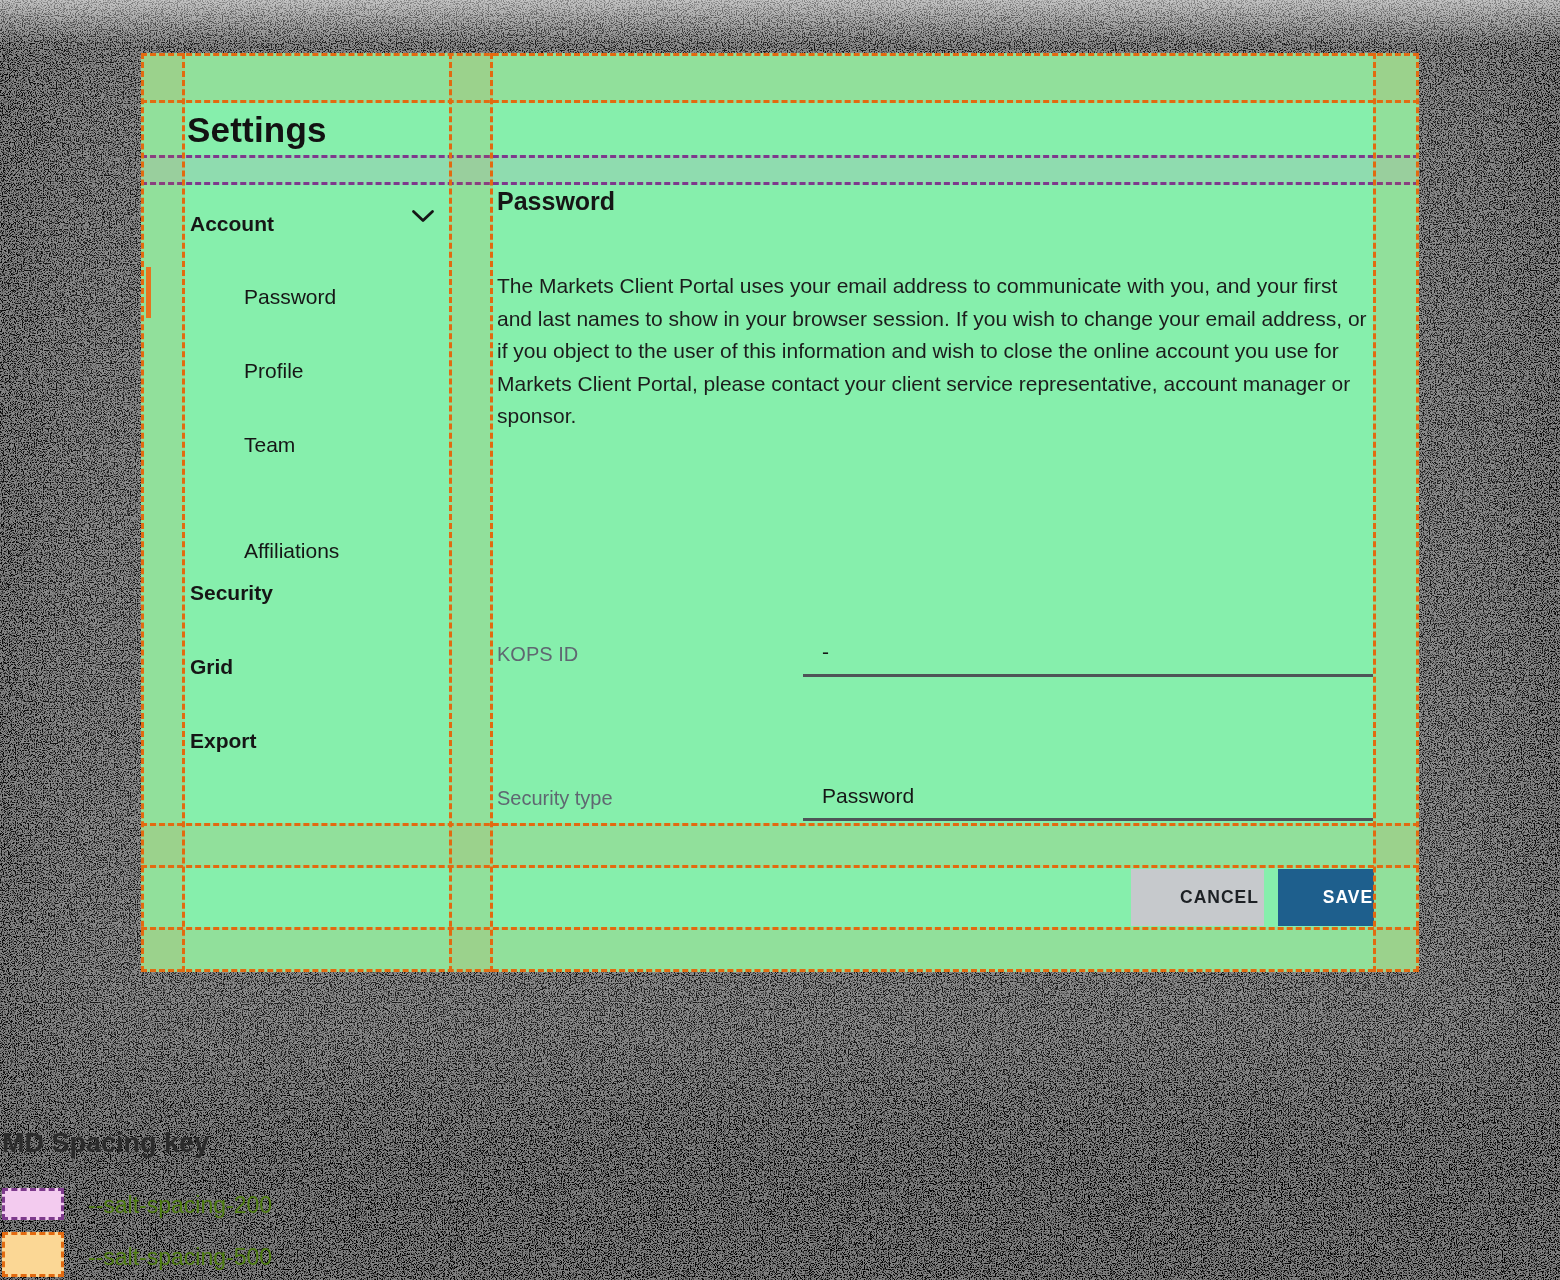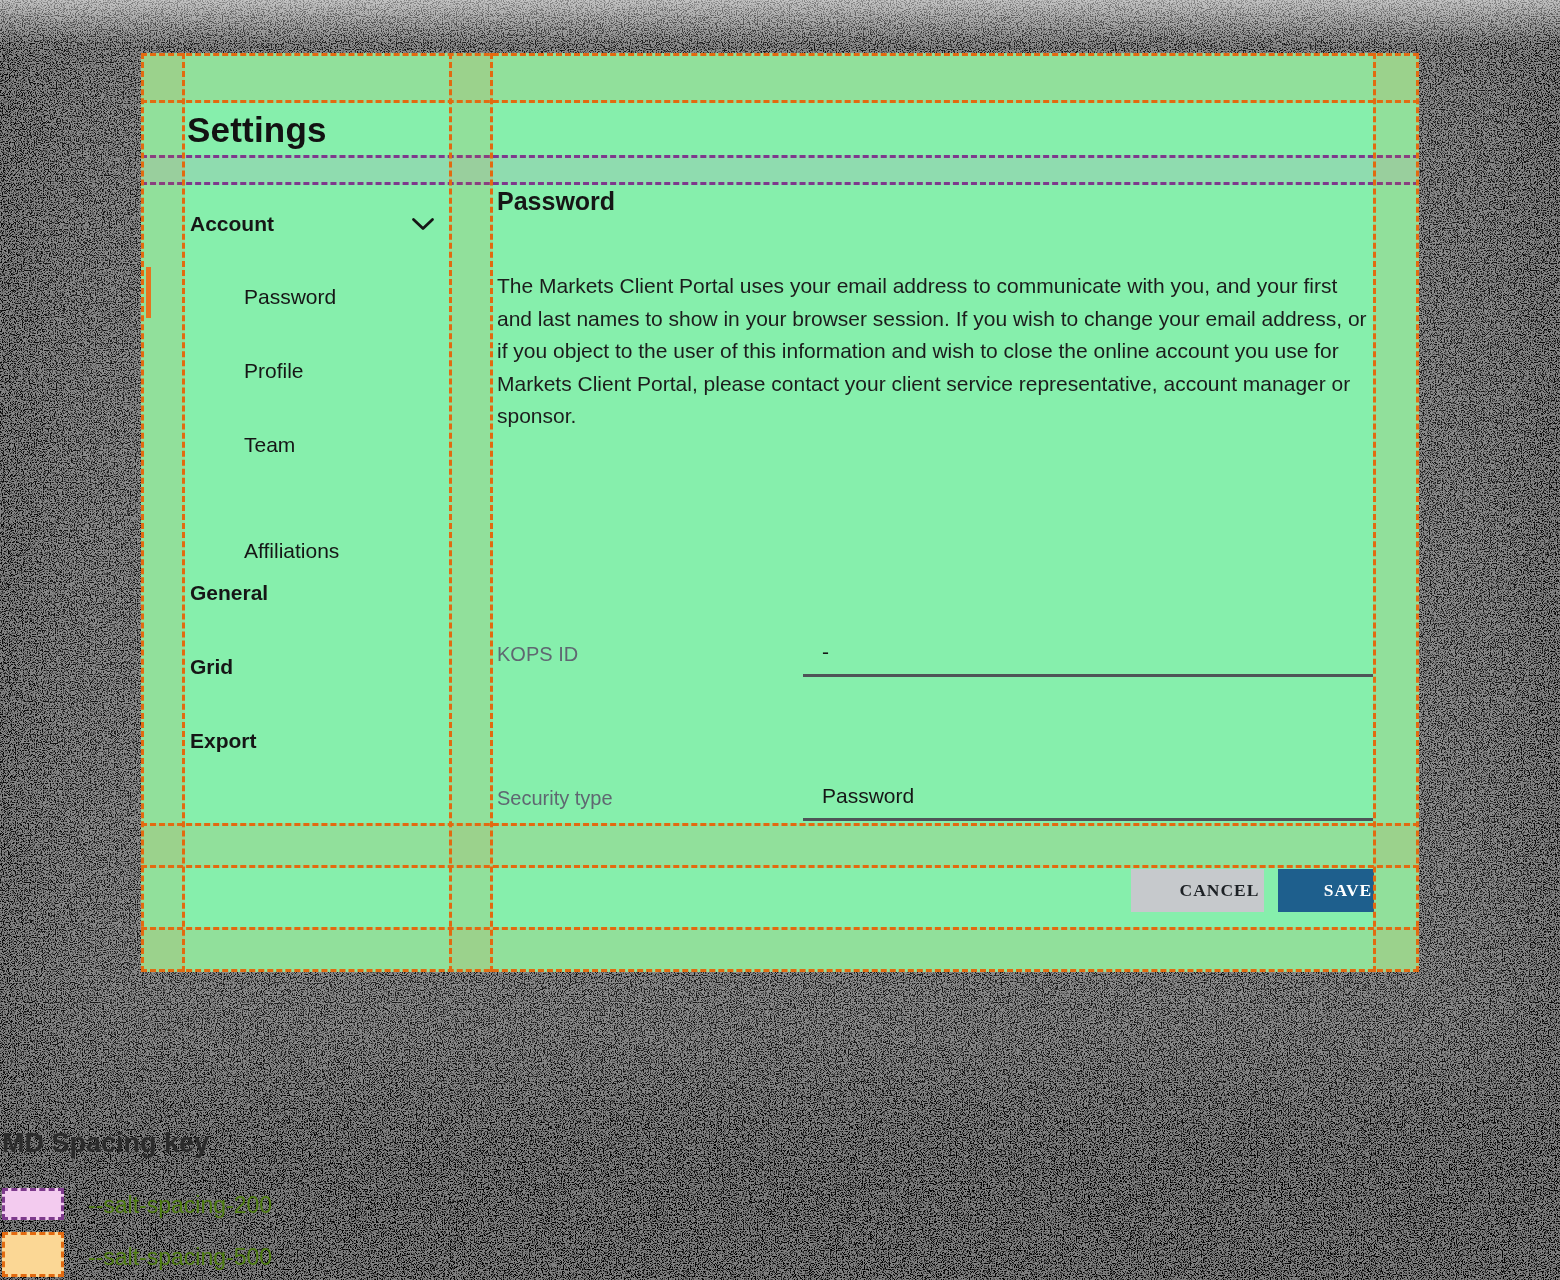--- a/index.html
+++ b/index.html
@@ -20,40 +20,40 @@
             background:#86efac; z-index:3; }
 
   .dialog-title { position:absolute; left:46px; top:57px; font-size:35px; font-weight:600;
                   color:#121212; letter-spacing:.2px; }
 
   
   .sidebar { position:absolute; left:44px; top:131px; width:264px; height:639px; }
   .nav-item { position:absolute; height:30px; line-height:30px; font-size:21px; color:#161616;
               cursor:pointer; white-space:nowrap; }
   .nav-parent { left:5px; right:14px; font-weight:600; display:flex;
-                justify-content:space-between; align-items:center; }
+                justify-content:space-between; }
   .nav-child { left:59px; font-weight:400; }
   .chev { width:24px; height:14px; display:block; }
   .active-bar { position:absolute; left:5px; top:214px; width:5px; height:51px;
                 background:#e8731e; }
 
   
   .panel-heading { position:absolute; left:356px; top:134px; font-size:25px;
                    font-weight:600; color:#161616; }
   .panel-desc { position:absolute; left:356px; top:217px; width:878px; font-size:21px;
                 line-height:32.5px; color:#1c1c1c; }
 
   .form-row { position:absolute; left:356px; width:876px; height:37px; }
   .form-label { position:absolute; left:0; top:3px; font-size:20px; color:#5f6771; }
   .form-value { position:absolute; left:325px; top:0; font-size:21px; color:#161616; }
   .form-underline { position:absolute; left:306px; top:34px; width:570px; height:3px;
                     background:#4e5457; }
 
   
-  .btn { position:absolute; top:816px; height:43px; border:none; font-family:Liberation Serif, serif;
+  .btn { position:absolute; top:816px; height:57px; border:none; font-family:Liberation Sans, sans-serif;
          font-size:17.5px; font-weight:600; letter-spacing:1px; cursor:pointer;
          display:flex; align-items:center; justify-content:center;padding-left:44px; }
   .btn-cancel { left:990px; width:133px; background:#c6c9cc; color:#1d2125; }
   .btn-save { left:1137px; width:96px; background:#1e5f8d; color:#ffffff; }
 
   
   .band { position:absolute; pointer-events:none; z-index:6; }
   .b-orange { background:rgba(232,119,34,.12); }
   .b-h { left:0; width:1278px; border-top:3px dashed #e26a10; border-bottom:3px dashed #e26a10; }
   .b-v { top:0; height:919px; border-left:3px dashed #e26a10; border-right:3px dashed #e26a10; }
@@ -103,21 +103,21 @@
         <span>
           <svg class="chev" viewBox="0 0 24 14">
             <polyline points="2.5,2.5 12,11.5 21.5,2.5" fill="none" stroke="#161616" stroke-width="2.8" stroke-linecap="round" stroke-linejoin="round"></polyline>
           </svg>
         </span>
       </div>
       <div class="nav-item nav-child" style="top:98px;">Password</div>
       <div class="nav-item nav-child" style="top:172px;">Profile</div>
       <div class="nav-item nav-child" style="top:246px;">Team</div>
       <div class="nav-item nav-child" style="top:320px;margin-top:32px;">Affiliations</div>
-      <div class="nav-item nav-parent" style="top:394px;">General</div>
+      <div class="nav-item nav-parent" style="top:394px;">Security</div>
       <div class="nav-item nav-parent" style="top:468px;">Grid</div>
       <div class="nav-item nav-parent" style="top:542px;">Export</div>
     </div>
 
     <div class="active-bar"></div>
 
     <div class="panel-heading">Password</div>
     <div class="panel-desc">The Markets Client Portal uses your email address to communicate with you, and your first and last names to show in your browser session. If you wish to change your email address, or if you object to the user of this information and wish to close the online account you use for Markets Client Portal, please contact your client service representative, account manager or sponsor.</div>
 
     <div class="form-row" style="top:587px;">

